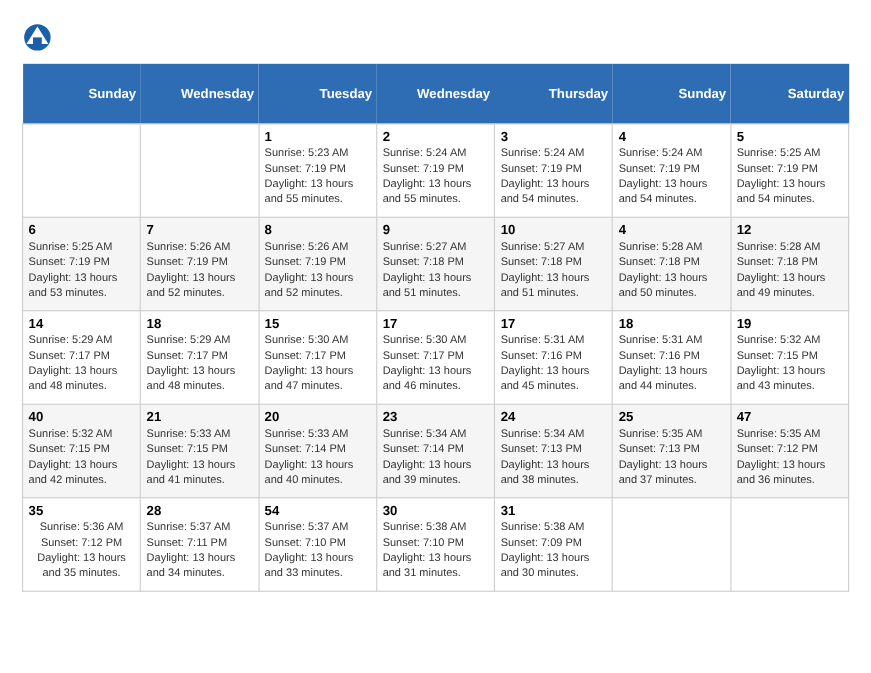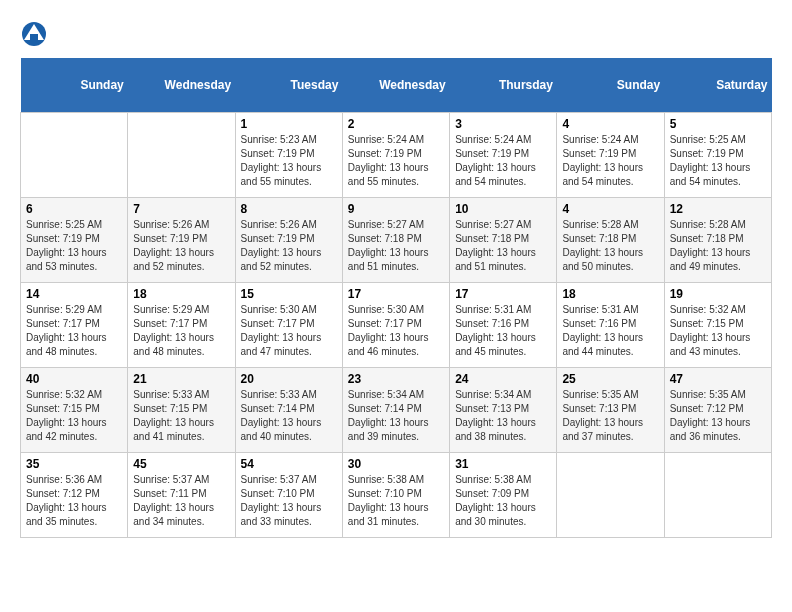--- a/index.html
+++ b/index.html
@@ -278,26 +278,26 @@
         <td>
           <span class="day-num">47</span>
           <div class="day-info" style="white-space: pre-line;">Sunrise: 5:35 AM
 Sunset: 7:12 PM
 Daylight: 13 hours and 36 minutes.</div>
         </td>
       </tr>
       <tr>
         <td>
           <span class="day-num">35</span>
-          <div class="day-info" style="white-space: pre-line;">Sunrise: 5:36 AM
+          <div class="day-info" style="white-space: pre-line; text-align: center;">Sunrise: 5:36 AM
 Sunset: 7:12 PM
 Daylight: 13 hours and 35 minutes.</div>
         </td>
         <td>
-          <span class="day-num">45</span>
+          <span class="day-num">28</span>
           <div class="day-info" style="white-space: pre-line;">Sunrise: 5:37 AM
 Sunset: 7:11 PM
 Daylight: 13 hours and 34 minutes.</div>
         </td>
         <td>
           <span class="day-num">54</span>
           <div class="day-info" style="white-space: pre-line;">Sunrise: 5:37 AM
 Sunset: 7:10 PM
 Daylight: 13 hours and 33 minutes.</div>
         </td>

